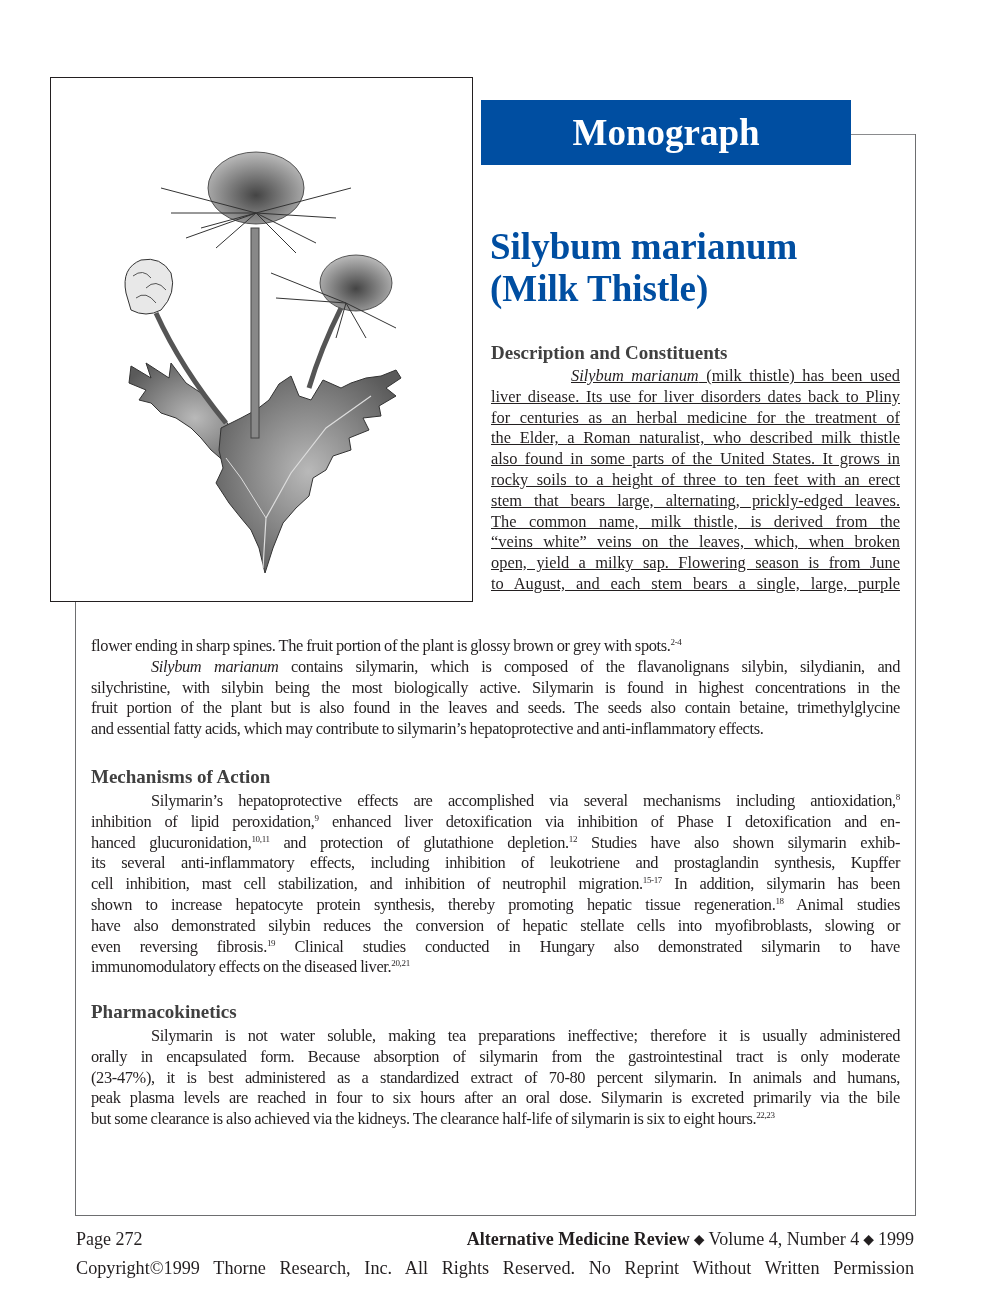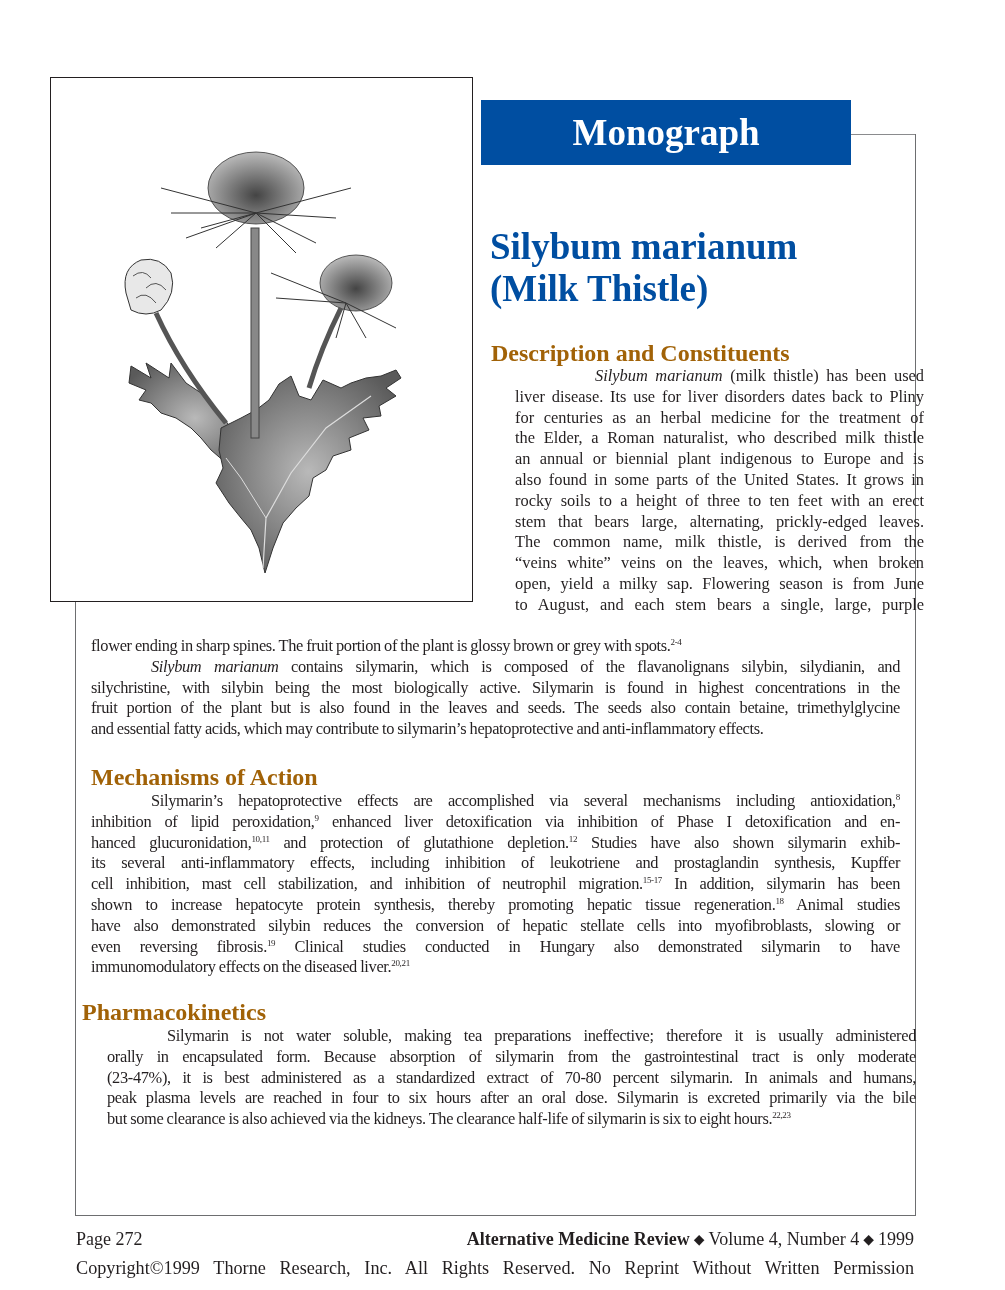--- a/index.html
+++ b/index.html
@@ -15,23 +15,23 @@
                       border: 1.5px solid #231f20; background: #fff; box-sizing: border-box; z-index: 2; }
   .illustration-box svg { position: absolute; left: 0; top: 0; }
 
   .banner { position: absolute; left: 448px; top: 100px; width: 370px; height: 65px; background: #004ea1;
             z-index: 3; display: flex; align-items: center; justify-content: center; margin-left: 33px; }
   .banner span { color: #ffffff; font-weight: bold; font-size: 37px; letter-spacing: 0px; }
 
   .title { position: absolute; left: 490px; top: 226px; color: #004ea1; font-weight: bold;
            font-size: 37px; line-height: 42px; margin: 0; }
 
-  .h2 { position: absolute; font-weight: bold; font-size: 24px; color: #a16207; margin: 0; line-height: 24px; }
+  .h2 { position: absolute; font-weight: bold; font-size: 19px; color: #404040; margin: 0; line-height: 24px; }
 
-  .narrow { position: absolute; left: 515px; width: 409px; font-size: 16.4px; line-height: 20.8px; }
+  .narrow { position: absolute; left: 491px; width: 409px; font-size: 16.4px; line-height: 20.8px; text-decoration: underline; }
   .narrow .ln { display: block; white-space: nowrap; text-align: justify; text-align-last: justify; height: 20.8px; }
   .narrow .ln.first { padding-left: 80px; }
 
   .wide { position: absolute; left: 91px; width: 809px; font-size: 16.4px; line-height: 20.8px; }
   .wide .ln { display: block; white-space: nowrap; text-align: justify; text-align-last: justify; height: 20.8px;
               transform-origin: left; }
   .wide .ln.last { text-align-last: left; }
   .wide .ln.first { padding-left: 60px; }
   .wide .ln.condensed { letter-spacing: -0.35px; word-spacing: -0.5px; }
 
@@ -111,21 +111,20 @@
   <span>Silybum marianum</span><br>
   <span>(Milk Thistle)</span>
 </h1>
 
 <h2 class="h2" style="left:491px; top:341px;">Description and Constituents</h2>
 <div class="narrow" id="narrow-0" style="top:366px;">
     <span class="ln first" style=""><i>Silybum marianum</i> (milk thistle) has been used</span>
     <span class="ln " style="">liver disease. Its use for liver disorders dates back to Pliny</span>
     <span class="ln " style="">for centuries as an herbal medicine for the treatment of</span>
     <span class="ln " style="">the Elder, a Roman naturalist, who described milk thistle</span>
-    <span class="ln " style="">an annual or biennial plant indigenous to Europe and is</span>
     <span class="ln " style="">also found in some parts of the United States. It grows in</span>
     <span class="ln " style="">rocky soils to a height of three to ten feet with an erect</span>
     <span class="ln " style="">stem that bears large, alternating, prickly-edged leaves.</span>
     <span class="ln " style="">The common name, milk thistle, is derived from the</span>
     <span class="ln " style="">“veins white” veins on the leaves, which, when broken</span>
     <span class="ln " style="">open, yield a milky sap. Flowering season is from June</span>
     <span class="ln " style="">to August, and each stem bears a single, large, purple</span>
   </div>
 <div class="wide" id="wide-0" style="top:636px;">
     <span class="ln condensed last" style="">flower ending in sharp spines. The fruit portion of the plant is glossy brown or grey with spots.<sup>2-4</sup></span>
@@ -141,22 +140,22 @@
     <span class="ln condensed" style="">inhibition of lipid peroxidation,<sup>9</sup> enhanced liver detoxification via inhibition of Phase I detoxification and en-</span>
     <span class="ln condensed" style="">hanced glucuronidation,<sup>10,11</sup> and protection of glutathione depletion.<sup>12</sup> Studies have also shown silymarin exhib-</span>
     <span class="ln condensed" style="">its several anti-inflammatory effects, including inhibition of leukotriene and prostaglandin synthesis, Kupffer</span>
     <span class="ln condensed" style="">cell inhibition, mast cell stabilization, and inhibition of neutrophil migration.<sup>15-17</sup> In addition, silymarin has been</span>
     <span class="ln condensed" style="">shown to increase hepatocyte protein synthesis, thereby promoting hepatic tissue regeneration.<sup>18</sup> Animal studies</span>
     <span class="ln condensed" style="">have also demonstrated silybin reduces the conversion of hepatic stellate cells into myofibroblasts, slowing or</span>
     <span class="ln condensed" style="">even reversing fibrosis.<sup>19</sup> Clinical studies conducted in Hungary also demonstrated silymarin to have</span>
     <span class="ln condensed last" style="">immunomodulatory effects on the diseased liver.<sup>20,21</sup></span>
   </div>
 
-<h2 class="h2" style="left:82px; top:1000px;">Pharmacokinetics</h2>
-<div class="wide" id="wide-2" style="top:1026px;margin-left:16px;">
+<h2 class="h2" style="left:91px; top:1000px;">Pharmacokinetics</h2>
+<div class="wide" id="wide-2" style="top:1026px;">
     <span class="ln condensed first" style="">Silymarin is not water soluble, making tea preparations ineffective; therefore it is usually administered</span>
     <span class="ln condensed" style="">orally in encapsulated form. Because absorption of silymarin from the gastrointestinal tract is only moderate</span>
     <span class="ln condensed" style="">(23-47%), it is best administered as a standardized extract of 70-80 percent silymarin. In animals and humans,</span>
     <span class="ln condensed" style="">peak plasma levels are reached in four to six hours after an oral dose. Silymarin is excreted primarily via the bile</span>
     <span class="ln condensed last" style="">but some clearance is also achieved via the kidneys. The clearance half-life of silymarin is six to eight hours.<sup>22,23</sup></span>
   </div>
 
 <div class="footer-line1">
   <span class="footer-page">Page 272</span>
   <span class="footer-journal">

